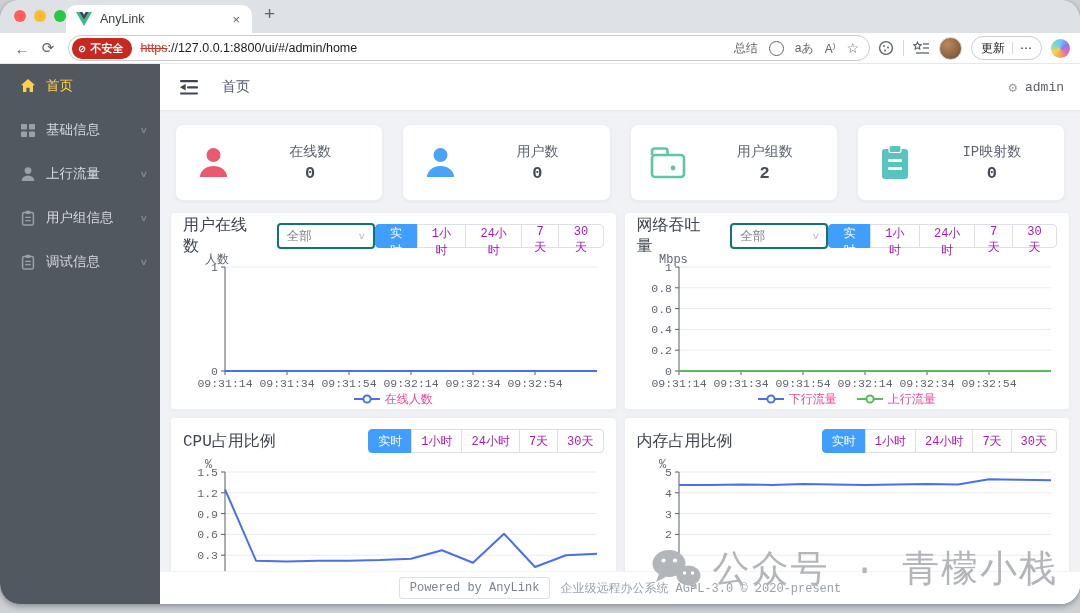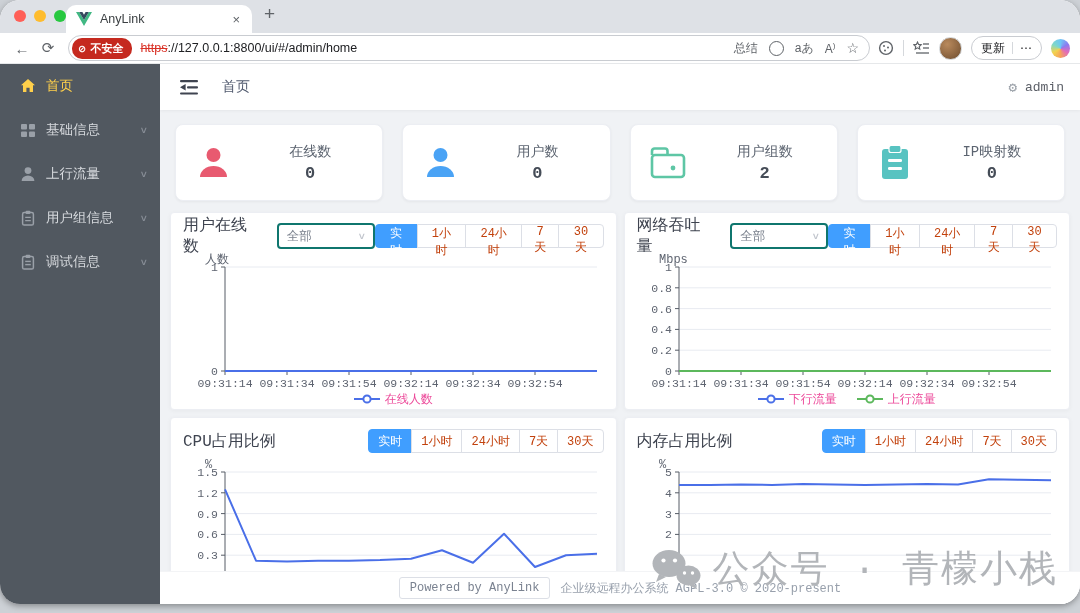--- a/index.html
+++ b/index.html
@@ -56,21 +56,21 @@
   .clabel{font-size:14px;color:#5c6470;}
   .cvalue{font-size:17px;font-weight:bold;color:#454c57;margin-top:3px;}
 
   .panels{display:grid;grid-template-columns:1fr 1fr;gap:7px;margin-top:11px;}
   .panel{background:#fff;border-radius:4px;border:1px solid #eceef3;box-shadow:0 1px 4px rgba(0,0,0,.04);height:198px;padding:0 12px;box-sizing:border-box;overflow:hidden;}
   .phead{display:flex;align-items:center;padding-top:8px;height:30px;}
   .ptitle{font-size:16px;color:#3f4450;}
   .pselect{width:100px;height:26px;border:2px solid #0f766e;border-radius:4px;margin-left:16px;display:flex;align-items:center;justify-content:space-between;padding:0 8px;font-size:12.5px;color:#7b828e;box-sizing:border-box;background:#fff;}
   .pselect .chev2{color:#c0c4cc;font-size:9px;transform:scaleX(1.4);}
   .pbtns{margin-left:auto;display:flex;justify-content:space-between;}
-  .pbtn{font-family:inherit;font-size:12px;height:24px;padding:0 9px;border:1px solid #dcdfe6;background:#fff;color:#c2410c;margin-left:-1px;box-sizing:border-box;cursor:pointer;}
+  .pbtn{font-family:inherit;font-size:12px;height:24px;padding:0 9px;border:1px solid #dcdfe6;background:#fff;color:#a21caf;margin-left:-1px;box-sizing:border-box;cursor:pointer;}
   .pbtn:first-child{border-radius:4px 0 0 4px;margin-left:0;}
   .pbtn:last-child{border-radius:0 4px 4px 0;}
   .pbtn.active{background:#409eff;border-color:#409eff;color:#fff;}
   svg.chart{display:block;margin-top:2px;}
   .tick{font-size:11.5px;fill:#5e6470;}
   .unit{font-size:12px;fill:#5e6470;}
   .gridln{stroke:#e8ebf1;stroke-width:1;}
   .axisln{stroke:#565c66;stroke-width:1;}
   .legend{display:flex;justify-content:center;align-items:center;gap:20px;height:20px;}
   .litem{display:flex;align-items:center;gap:5px;font-size:12px;color:#ec4899;}

